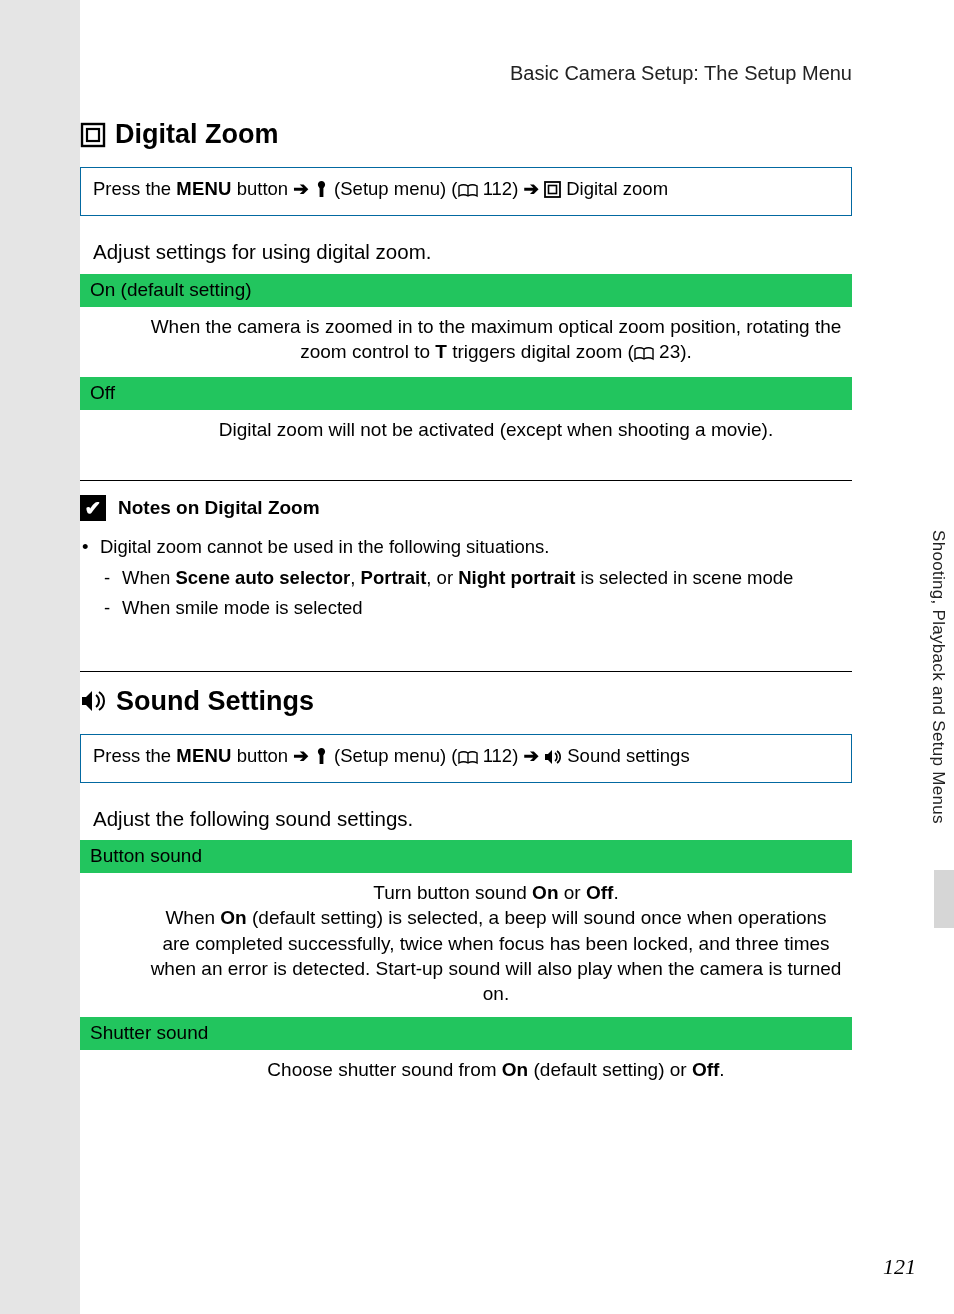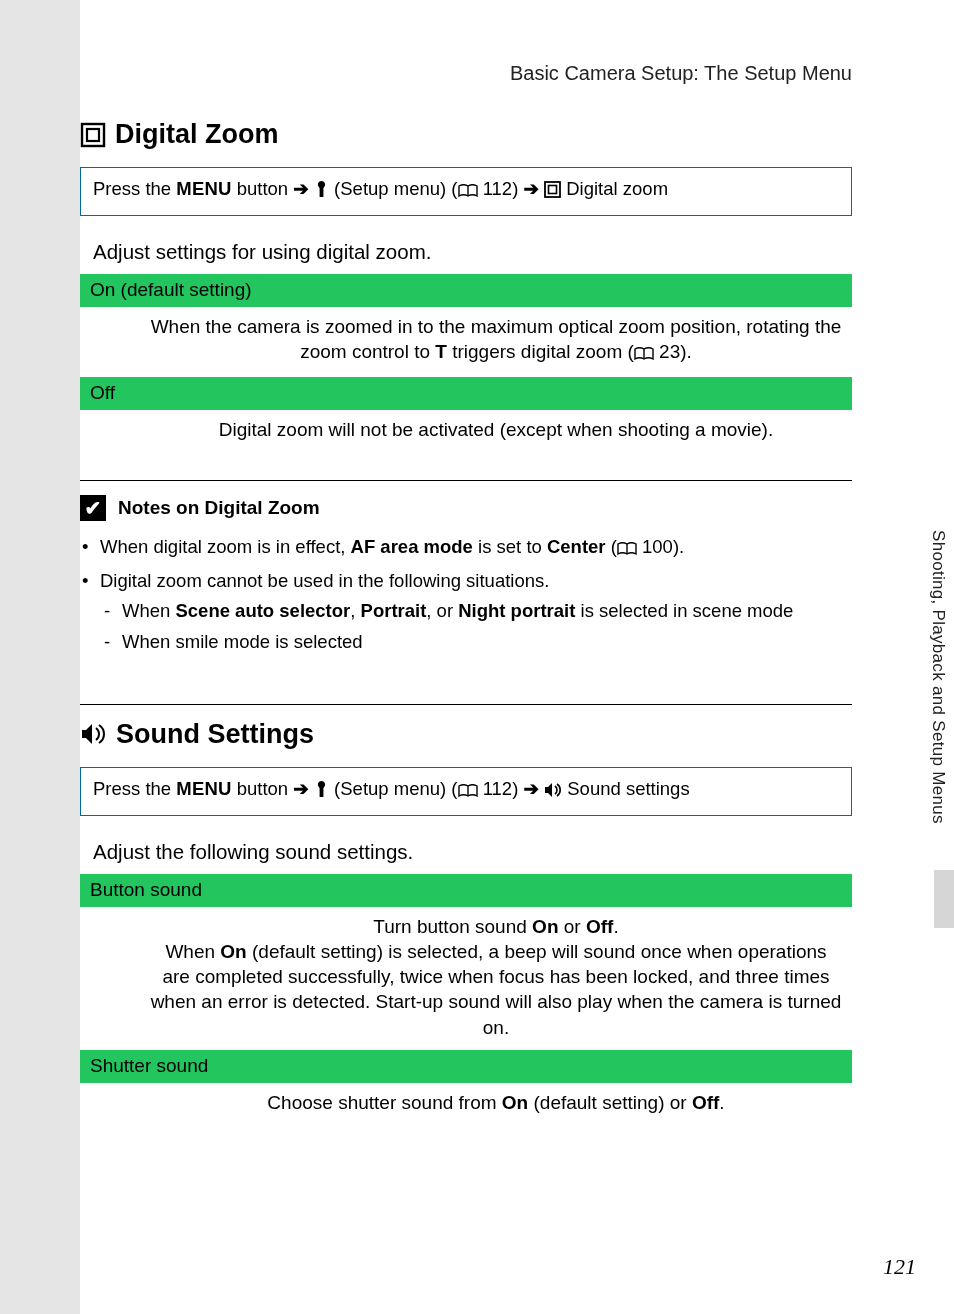--- a/index.html
+++ b/index.html
@@ -179,31 +179,20 @@
     <div class="opt-head">Off</div>
     <div class="opt-body">Digital zoom will not be activated (except when shooting a movie).</div>
 
     <hr class="notes-rule">
     <div class="notes-head">
       <span class="check-badge">✔</span>
       <span>Notes on Digital Zoom</span>
     </div>
     <ul class="notes">
       <li>
-        <span>When digital zoom is in effect, </span>
-        <b>AF area mode</b>
-        <span> is set to </span>
-        <b>Center</b>
-        (<span class="ico"><svg width="20" height="14" viewBox="0 0 20 14">
-              <path d="M1 2c3-1.6 6-1.6 9 0 3-1.6 6-1.6 9 0v10c-3-1.6-6-1.6-9 0-3-1.6-6-1.6-9 0V2z" fill="none" stroke="#000" stroke-width="1.4"></path>
-              <line x1="10" y1="2" x2="10" y2="12" stroke="#000" stroke-width="1.4"></line>
-            </svg></span>
-        <span> 100</span>).
-      </li>
-      <li>
         <span>Digital zoom cannot be used in the following situations.</span>
         <ul class="sub">
           <li>
             <span>When </span>
             <b>Scene auto selector</b>,
             <b>Portrait</b><span>, or </span>
             <b>Night portrait</b>
             <span> is selected in scene mode</span>
           </li>
           <li>When smile mode is selected</li>

